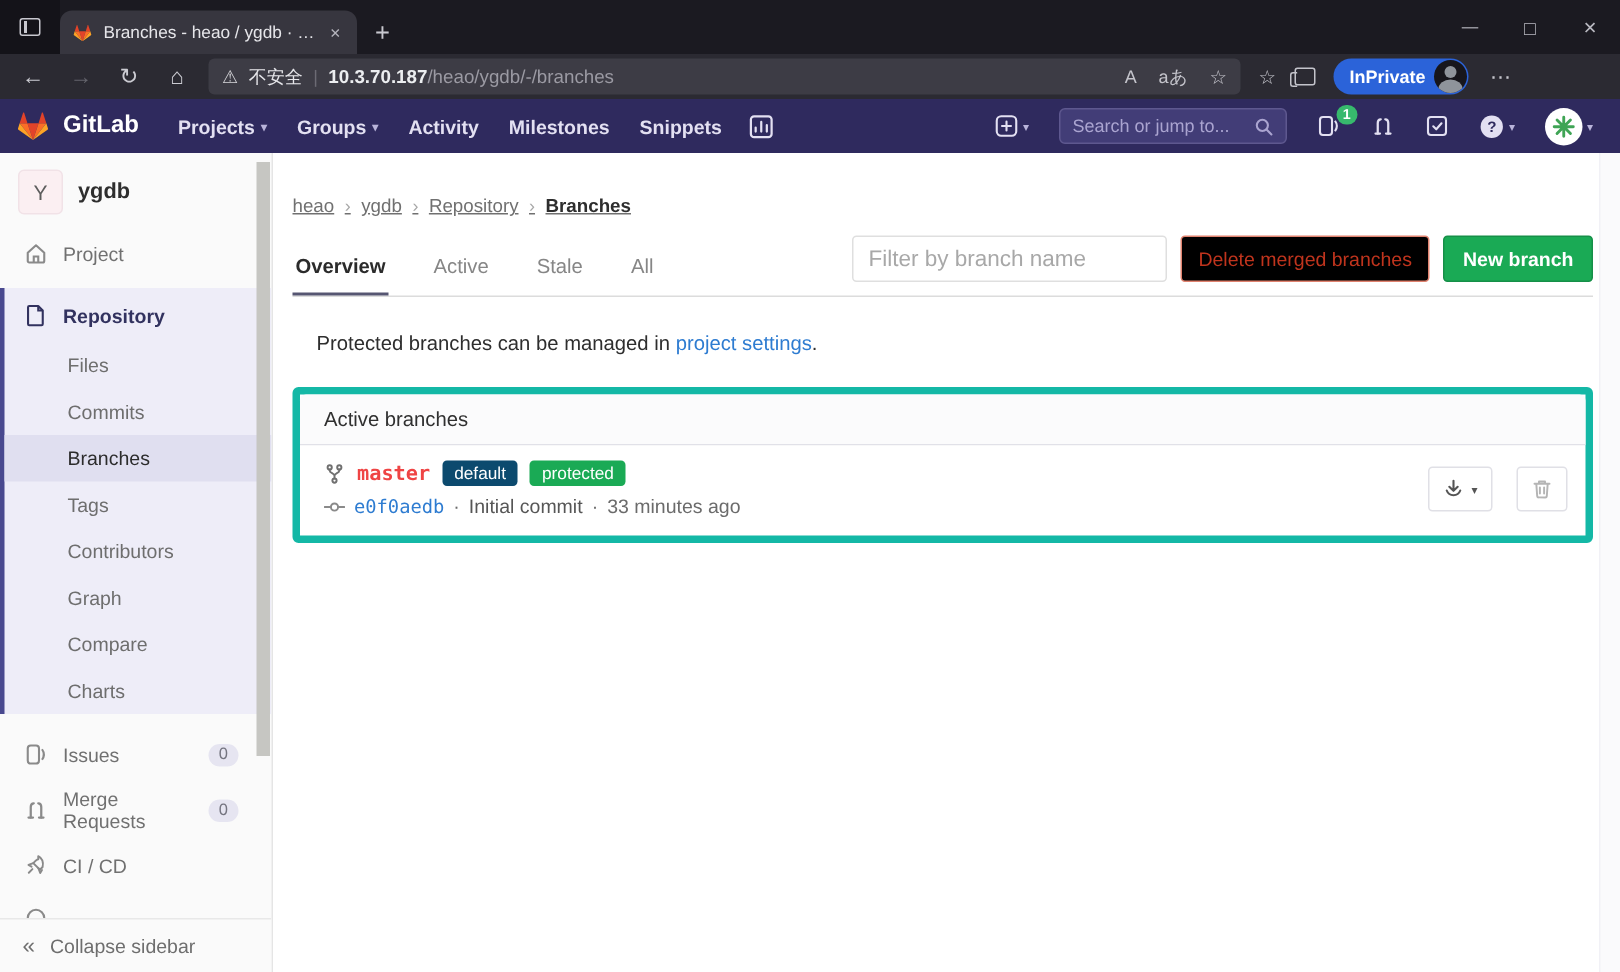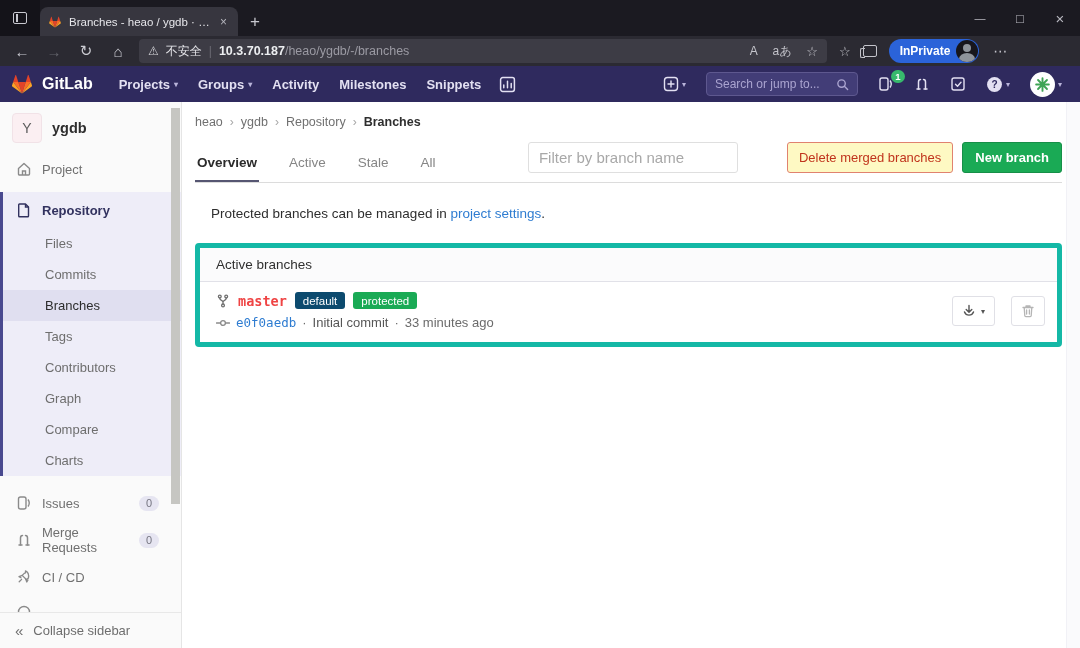--- a/index.html
+++ b/index.html
@@ -70,32 +70,32 @@
   .sub-item.active { background:#e0dff0; color:#2c2c2c; }
   .count-badge { margin-left:auto; margin-right:22px; background:#e6e5f1; color:#757580; font-size:11px; border-radius:9px; padding:1.5px 7px; }
   .partial-row { height:9px; overflow:hidden; display:flex; align-items:flex-start; gap:10px; padding-left:16px; color:#8a8a8a; margin-top:10px; }
   .collapse-bar { position:absolute; bottom:0; left:0; right:0; height:36px; border-top:1px solid #e8e8e8; background:#fafafa; display:flex; align-items:center; gap:10px; padding-left:15px; color:#6e6e6e; font-size:13px; }
   .collapse-chev { font-size:15px; color:#6e6e6e; }
   .side-scroll { position:absolute; top:6px; right:1px; width:9px; height:396px; background:#c6c6c2; }
 
   
   .main { flex:1; background:#fff; position:relative; padding:0 18px 0 13px; min-width:0; }
   .page-scroll { position:absolute; top:0; right:0; bottom:0; width:14px; background:#fafafc; border-left:1px solid #f1f1f6; }
-  .breadcrumb { display:flex; align-items:center; gap:7px; padding-top:13px; font-size:12.5px; color:#707070; }
+  .breadcrumb { display:flex; align-items:center; gap:7px; padding-top:28px; font-size:12.5px; color:#707070;text-decoration:underline; }
   .crumb-sep { color:#a8a8a8; font-size:12px; }
   .crumb-last { color:#2e2e2e; font-weight:bold; }
 
   .controls-row { margin-top:13px; display:flex; align-items:flex-end; border-bottom:1px solid #dcdcdc; }
   .tabs { display:flex; gap:28px; }
   .tab-item { padding:9px 2px 12px 2px; font-size:13.5px; color:#868686; }
   .tab-item.active { color:#2b2b2b; font-weight:bold; border-bottom:2px solid #565672; padding-bottom:10px; }
   .controls-right { margin-left:auto; display:flex; align-items:center; gap:9px; padding-bottom:9px; }
   .filter-input { width:210px; height:31px; border:1px solid #dfdfdf; border-radius:3px; padding:0 10px; font-size:15px; color:#303030; font-family:"Liberation Sans",sans-serif; outline:none; }
   .filter-input::placeholder { color:#a8a8a8; }
-  .btn-danger-outline { height:31px; background:#fef9c3; border:1px solid #e0826f; border-radius:3px; color:#c0341d; font-size:13px; padding:0 11px; display:flex; align-items:center;margin-left:40px; }
+  .btn-danger-outline { height:31px; background:#000000; border:1px solid #e0826f; border-radius:3px; color:#c0341d; font-size:13px; padding:0 11px; display:flex; align-items:center; }
   .btn-success { height:31px; background:#1aaa55; border:1px solid #168f48; border-radius:3px; color:#fff; font-size:13px; font-weight:bold; padding:0 12px; display:flex; align-items:center; }
 
   .protected-note { margin:23px 0 0 16px; font-size:13.5px; color:#2e2e2e; }
   .protected-note a { color:#2e7cd1; text-decoration:none; }
 
   .card { margin-top:22px; border:5px solid #14b8a6; border-radius:4px; }
   .card-header { padding:9px 16px; background:#fbfbfc; border-bottom:1px solid #e1e1e8; font-size:13.5px; color:#303030; border-radius:4px 4px 0 0; }
   .branch-row { display:flex; align-items:center; padding:10px 12px 12px 16px; }
   .branch-info { display:flex; flex-direction:column; gap:6px; }
   .branch-line1 { display:flex; align-items:center; gap:8px; }

